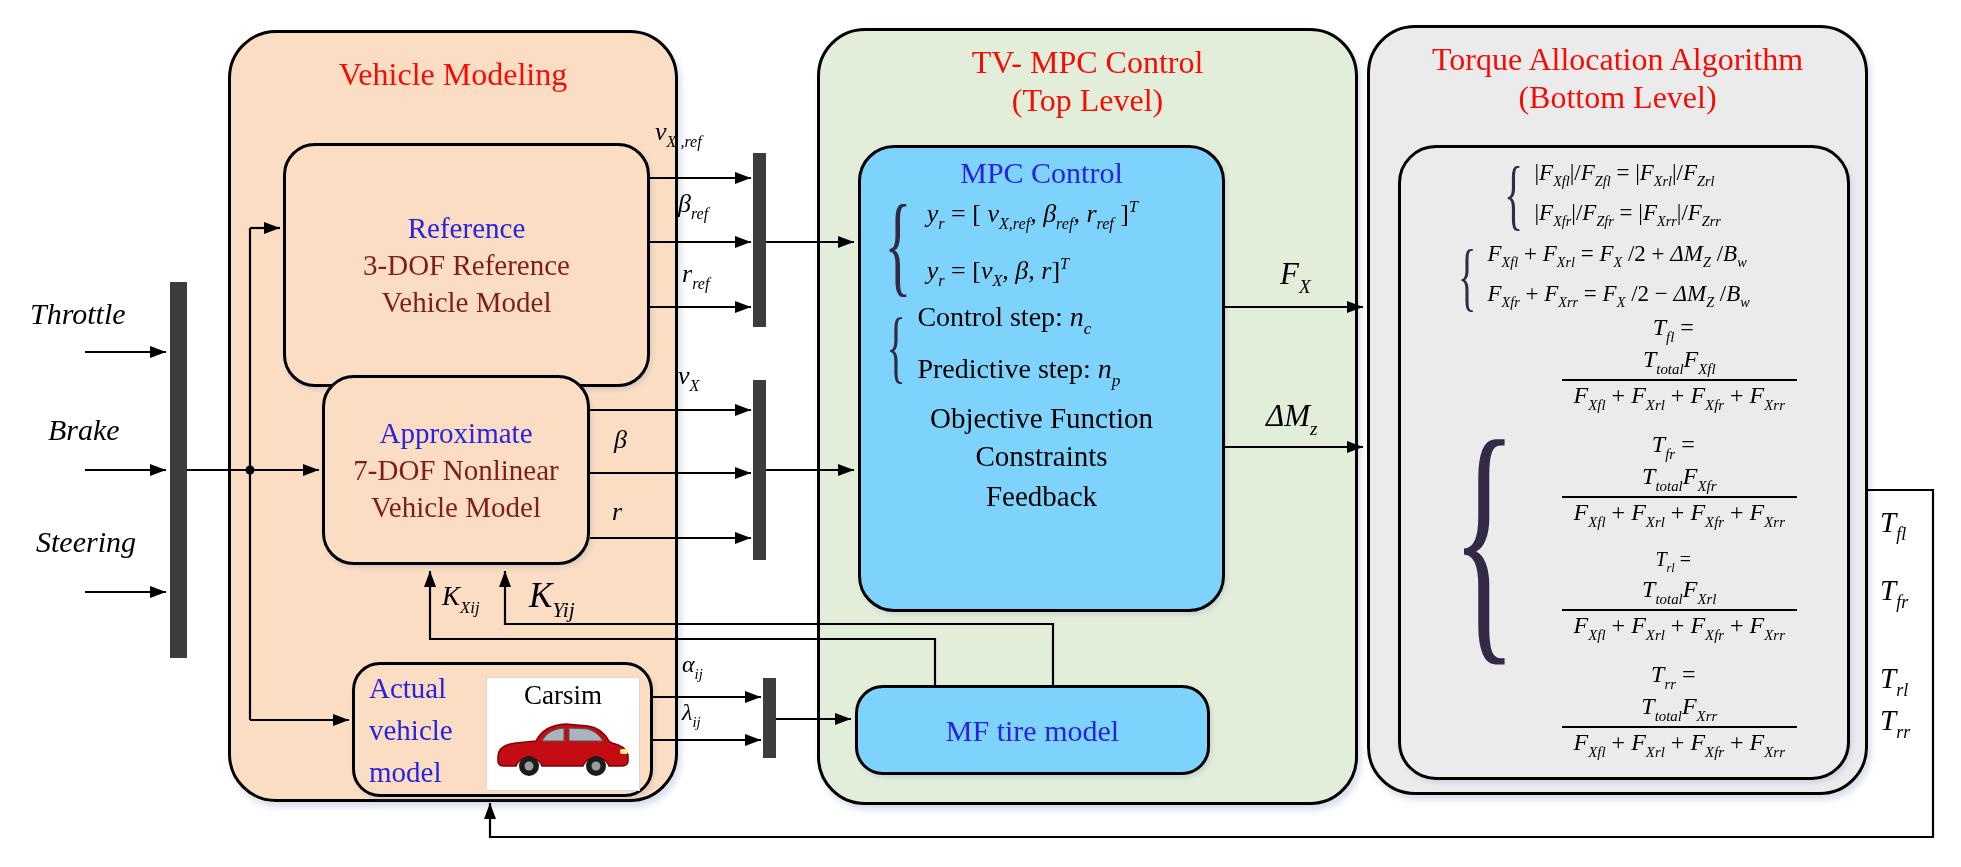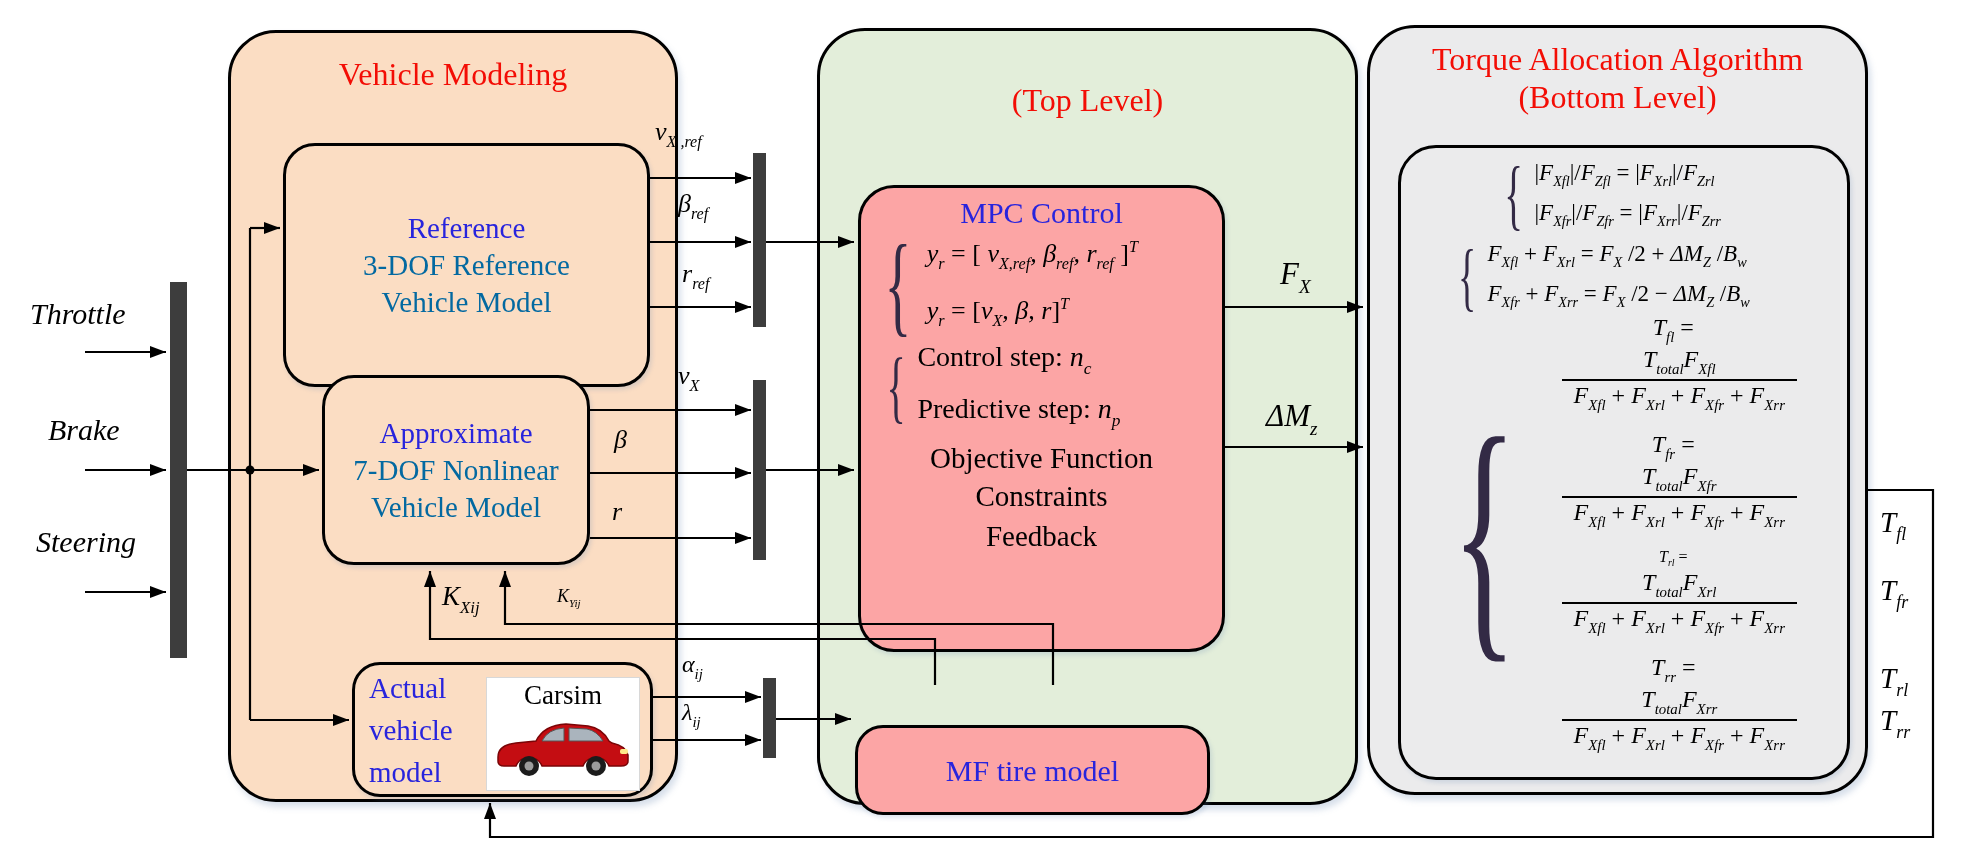--- a/index.html
+++ b/index.html
@@ -7,25 +7,25 @@
           font-family:"Liberation Serif",serif;color:#000;}
   .panel{position:absolute;border:3.5px solid #000;border-radius:48px;box-sizing:border-box;
          box-shadow:3px 5px 6px rgba(110,140,180,.28);}
   .panel-peach{background:#fbddc3;}
   .panel-green{background:#e3eeda;}
   .panel-gray{background:#ebebec;}
   .box{position:absolute;border:3px solid #000;border-radius:32px;box-sizing:border-box;
        display:flex;flex-direction:column;align-items:center;justify-content:center;
        box-shadow:2px 3px 4px rgba(110,140,180,.22);}
   .box-peach{background:#fbddc3;}
-  .box-green{background:#fca5a5;margin-top:40px;}
+  .box-green{background:#7dd3fc;}
   .box-gray{background:#ebebec;}
   .ptitle{position:absolute;width:100%;text-align:center;color:#f30d05;font-size:32px;line-height:38px;}
   .blue{color:#2824dd;}
-  .blk{color:#0369a1;}
+  .blk{color:#7f1d1d;}
   .bt{font-size:29px;line-height:37px;text-align:center;}
   .lbl{position:absolute;font-size:26px;line-height:28px;white-space:nowrap;z-index:6;}
   .it{font-style:italic;}
   .rm{font-style:normal;}
   .sb{font-style:italic;font-size:62%;vertical-align:-0.45em;letter-spacing:0;}
   .sp{font-style:italic;font-size:62%;vertical-align:0.6em;}
   .fm{font-family:"Liberation Serif",serif;}
   svg.wires{position:absolute;left:0;top:0;z-index:5;pointer-events:none;}
   .grp{display:flex;flex-direction:row;align-items:center;}
   .gcol{display:flex;flex-direction:column;}
@@ -42,20 +42,21 @@
 </head>
 <body>
 
 <div id="canvas">
 
   <div class="panel panel-peach" style="left:228px;top:30px;width:450px;height:772px;">
     <div class="ptitle" style="top:22px;">Vehicle Modeling</div>
   </div>
 
   <div class="panel panel-green" style="left:817px;top:28px;width:541px;height:777px;">
+    <div class="ptitle" style="top:12px;">TV- MPC Control</div>
     <div class="ptitle" style="top:50px;">(Top Level)</div>
   </div>
 
   <div class="panel panel-gray" style="left:1367px;top:25px;width:501px;height:770px;">
     <div class="ptitle" style="top:12px;">Torque Allocation Algorithm</div>
     <div class="ptitle" style="top:50px;">(Bottom Level)</div>
   </div>
 
   <div class="box box-peach" style="left:283px;top:143px;width:367px;height:244px;">
     <div class="bt blue">Reference</div>
@@ -141,21 +142,21 @@
             </span>
         </div>
         <div class="eqrow">
           <span class="fm" style="font-size:24px;"><span class="it">T</span><span class="sb">fr</span><span class="rm"> =</span></span>
           <span class="frac fm" style="font-size:24px;">
               <span class="num"><span class="it">T</span><span class="sb">total</span><span class="it">F</span><span class="sb">Xfr</span></span>
               <span class="den"><span class="it">F</span><span class="sb">Xfl</span><span class="rm"> + </span><span class="it">F</span><span class="sb">Xrl</span><span class="rm"> + </span><span class="it">F</span><span class="sb">Xfr</span><span class="rm"> + </span><span class="it">F</span><span class="sb">Xrr</span></span>
             </span>
         </div>
         <div class="eqrow">
-          <span class="fm" style="font-size:16px;"><span class="it">T</span><span class="sb">rl</span><span class="rm"> =</span></span>
+          <span class="fm" style="font-size:20px;"><span class="it">T</span><span class="sb">rl</span><span class="rm"> =</span></span>
           <span class="frac fm" style="font-size:24px;">
               <span class="num"><span class="it">T</span><span class="sb">total</span><span class="it">F</span><span class="sb">Xrl</span></span>
               <span class="den"><span class="it">F</span><span class="sb">Xfl</span><span class="rm"> + </span><span class="it">F</span><span class="sb">Xrl</span><span class="rm"> + </span><span class="it">F</span><span class="sb">Xfr</span><span class="rm"> + </span><span class="it">F</span><span class="sb">Xrr</span></span>
             </span>
         </div>
         <div class="eqrow">
           <span class="fm" style="font-size:24px;"><span class="it">T</span><span class="sb">rr</span><span class="rm"> =</span></span>
           <span class="frac fm" style="font-size:24px;">
               <span class="num"><span class="it">T</span><span class="sb">total</span><span class="it">F</span><span class="sb">Xrr</span></span>
               <span class="den"><span class="it">F</span><span class="sb">Xfl</span><span class="rm"> + </span><span class="it">F</span><span class="sb">Xrl</span><span class="rm"> + </span><span class="it">F</span><span class="sb">Xfr</span><span class="rm"> + </span><span class="it">F</span><span class="sb">Xrr</span></span>
@@ -265,21 +266,21 @@
 
   <div class="lbl fm" style="left:655px;top:118px;"><span class="it">v</span><span class="sb">X ,ref</span></div>
   <div class="lbl fm" style="left:678px;top:190px;"><span class="it">β</span><span class="sb">ref</span></div>
   <div class="lbl fm" style="left:682px;top:260px;"><span class="it">r</span><span class="sb">ref</span></div>
 
   <div class="lbl fm" style="left:678px;top:362px;"><span class="it">v</span><span class="sb">X</span></div>
   <div class="lbl fm" style="left:614px;top:426px;"><span class="it">β</span></div>
   <div class="lbl fm" style="left:612px;top:498px;"><span class="it">r</span></div>
 
   <div class="lbl fm" style="left:442px;top:582px;font-size:27px;"><span class="it">K</span><span class="sb">Xij</span></div>
-  <div class="lbl fm" style="left:557px;top:582px;font-size:18px;"><span class="it">K</span><span class="sb">Yij</span></div>
+  <div class="lbl fm" style="left:529px;top:582px;font-size:35px;"><span class="it">K</span><span class="sb">Yij</span></div>
 
   <div class="lbl fm" style="left:682px;top:650px;font-size:24px;"><span class="it">α</span><span class="sb">ij</span></div>
   <div class="lbl fm" style="left:682px;top:698px;font-size:24px;"><span class="it">λ</span><span class="sb">ij</span></div>
 
   <div class="lbl fm" style="left:1280px;top:260px;font-size:31px;"><span class="it">F</span><span class="sb">X</span></div>
   <div class="lbl fm" style="left:1266px;top:402px;font-size:31px;"><span class="it">ΔM</span><span class="sb">z</span></div>
 
   <div class="lbl fm" style="left:1880px;top:508px;font-size:29px;"><span class="it">T</span><span class="sb">fl</span></div>
   <div class="lbl fm" style="left:1880px;top:576px;font-size:29px;"><span class="it">T</span><span class="sb">fr</span></div>
   <div class="lbl fm" style="left:1880px;top:642px;font-size:29px;margin-top:22px;"><span class="it">T</span><span class="sb">rl</span></div>

